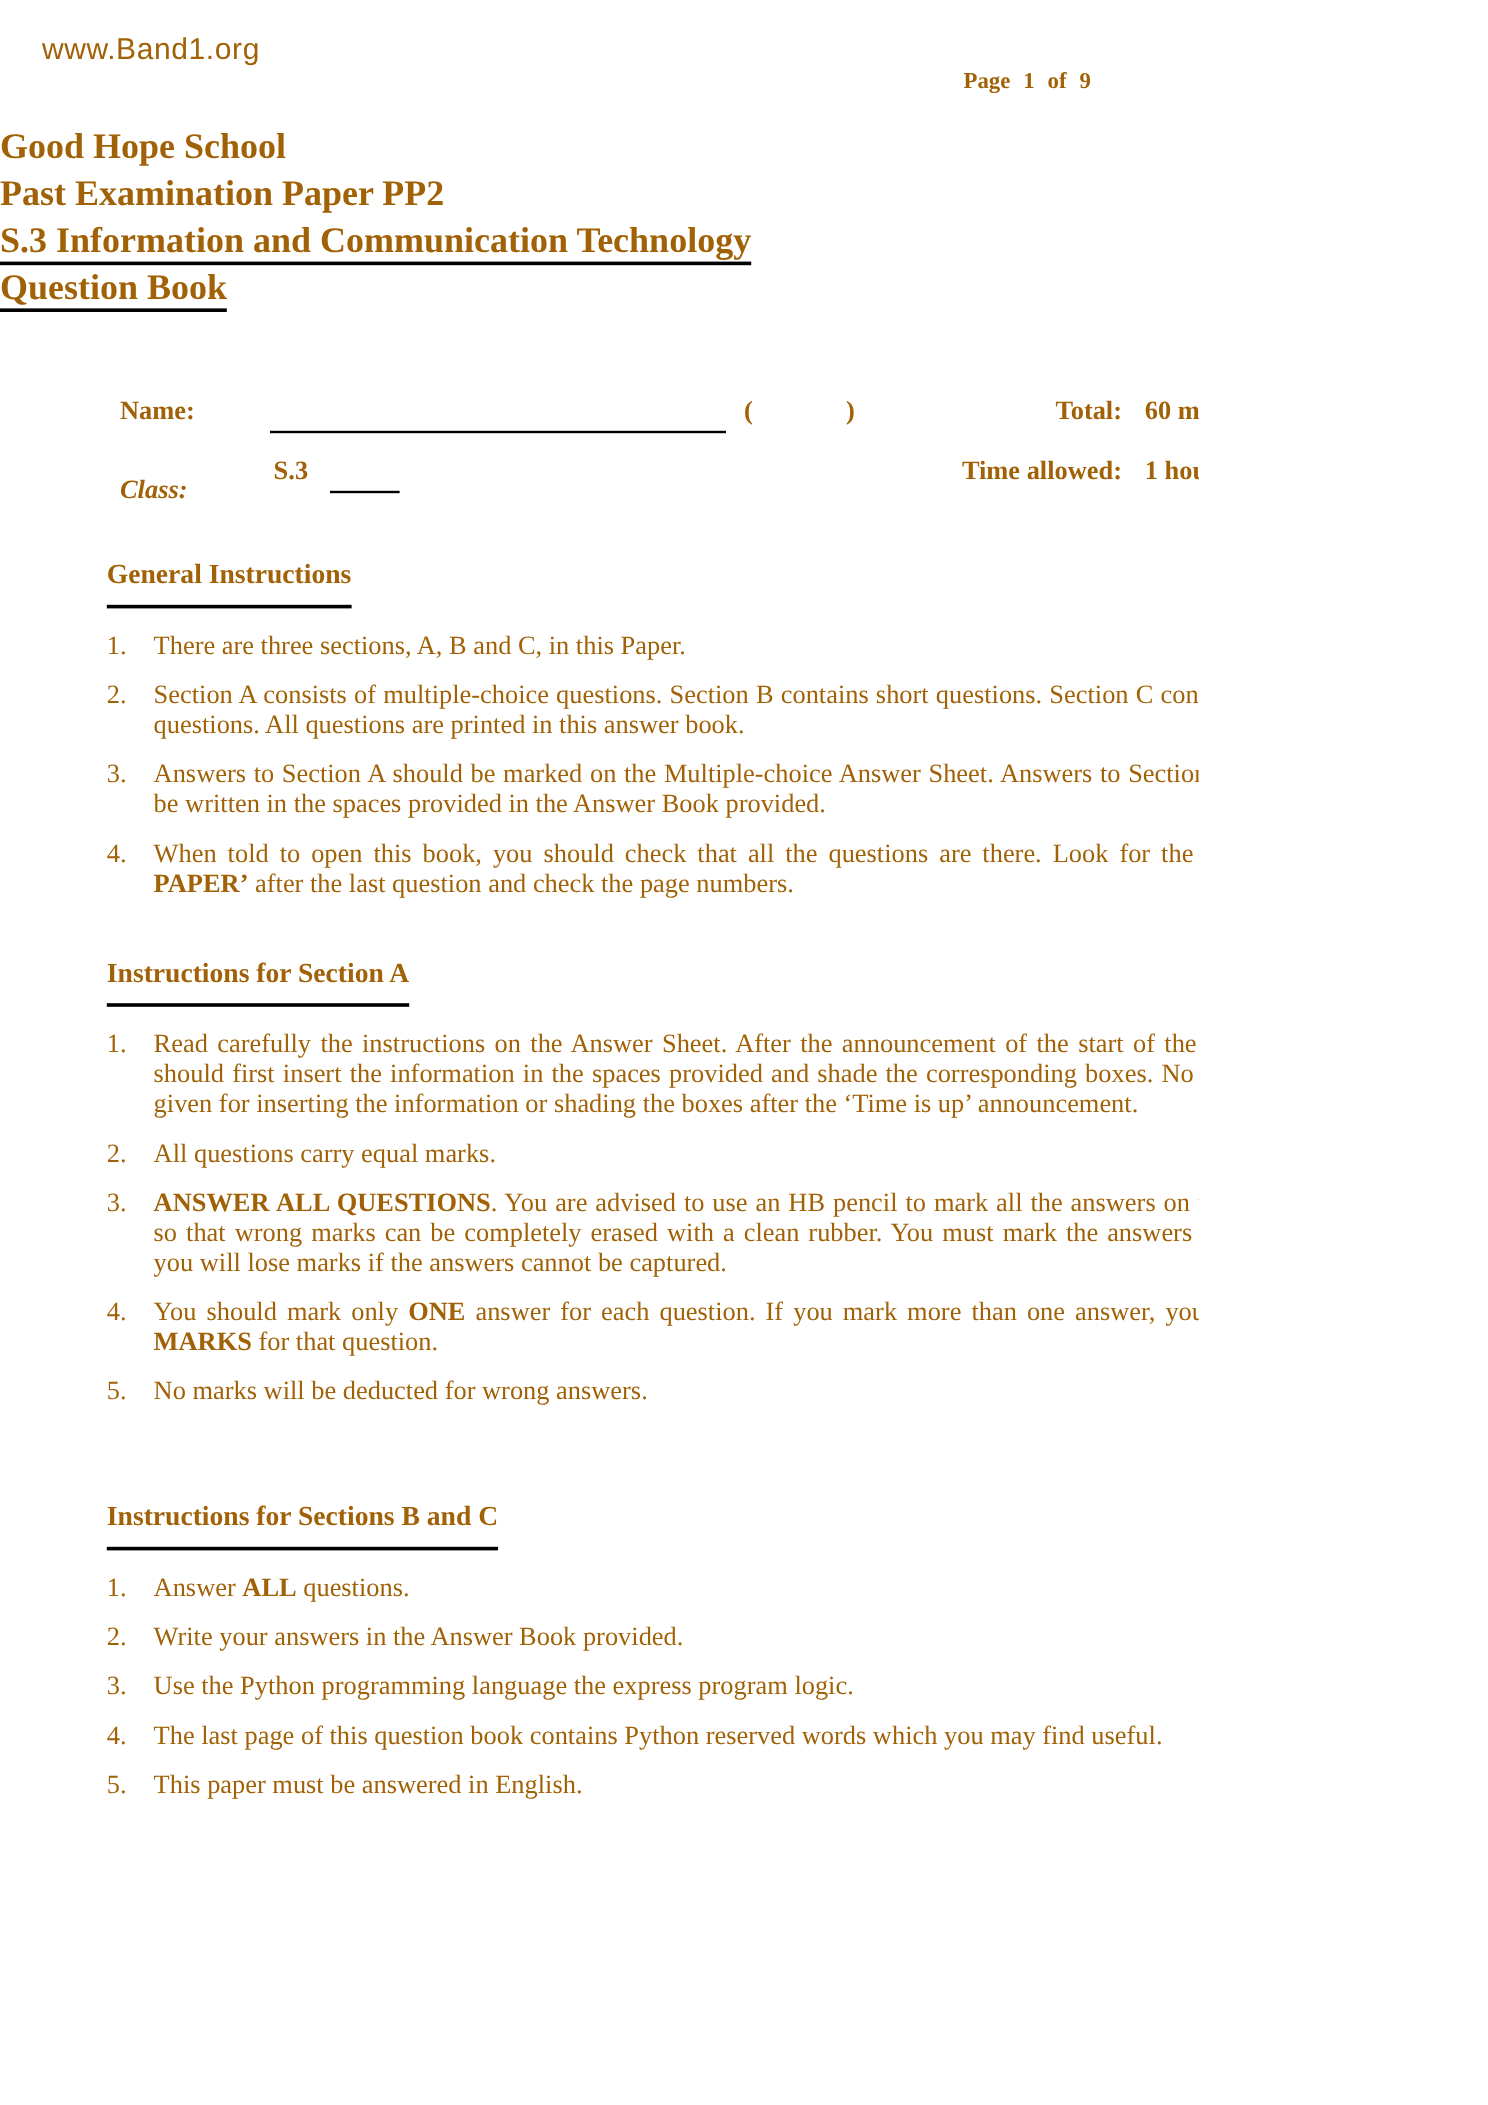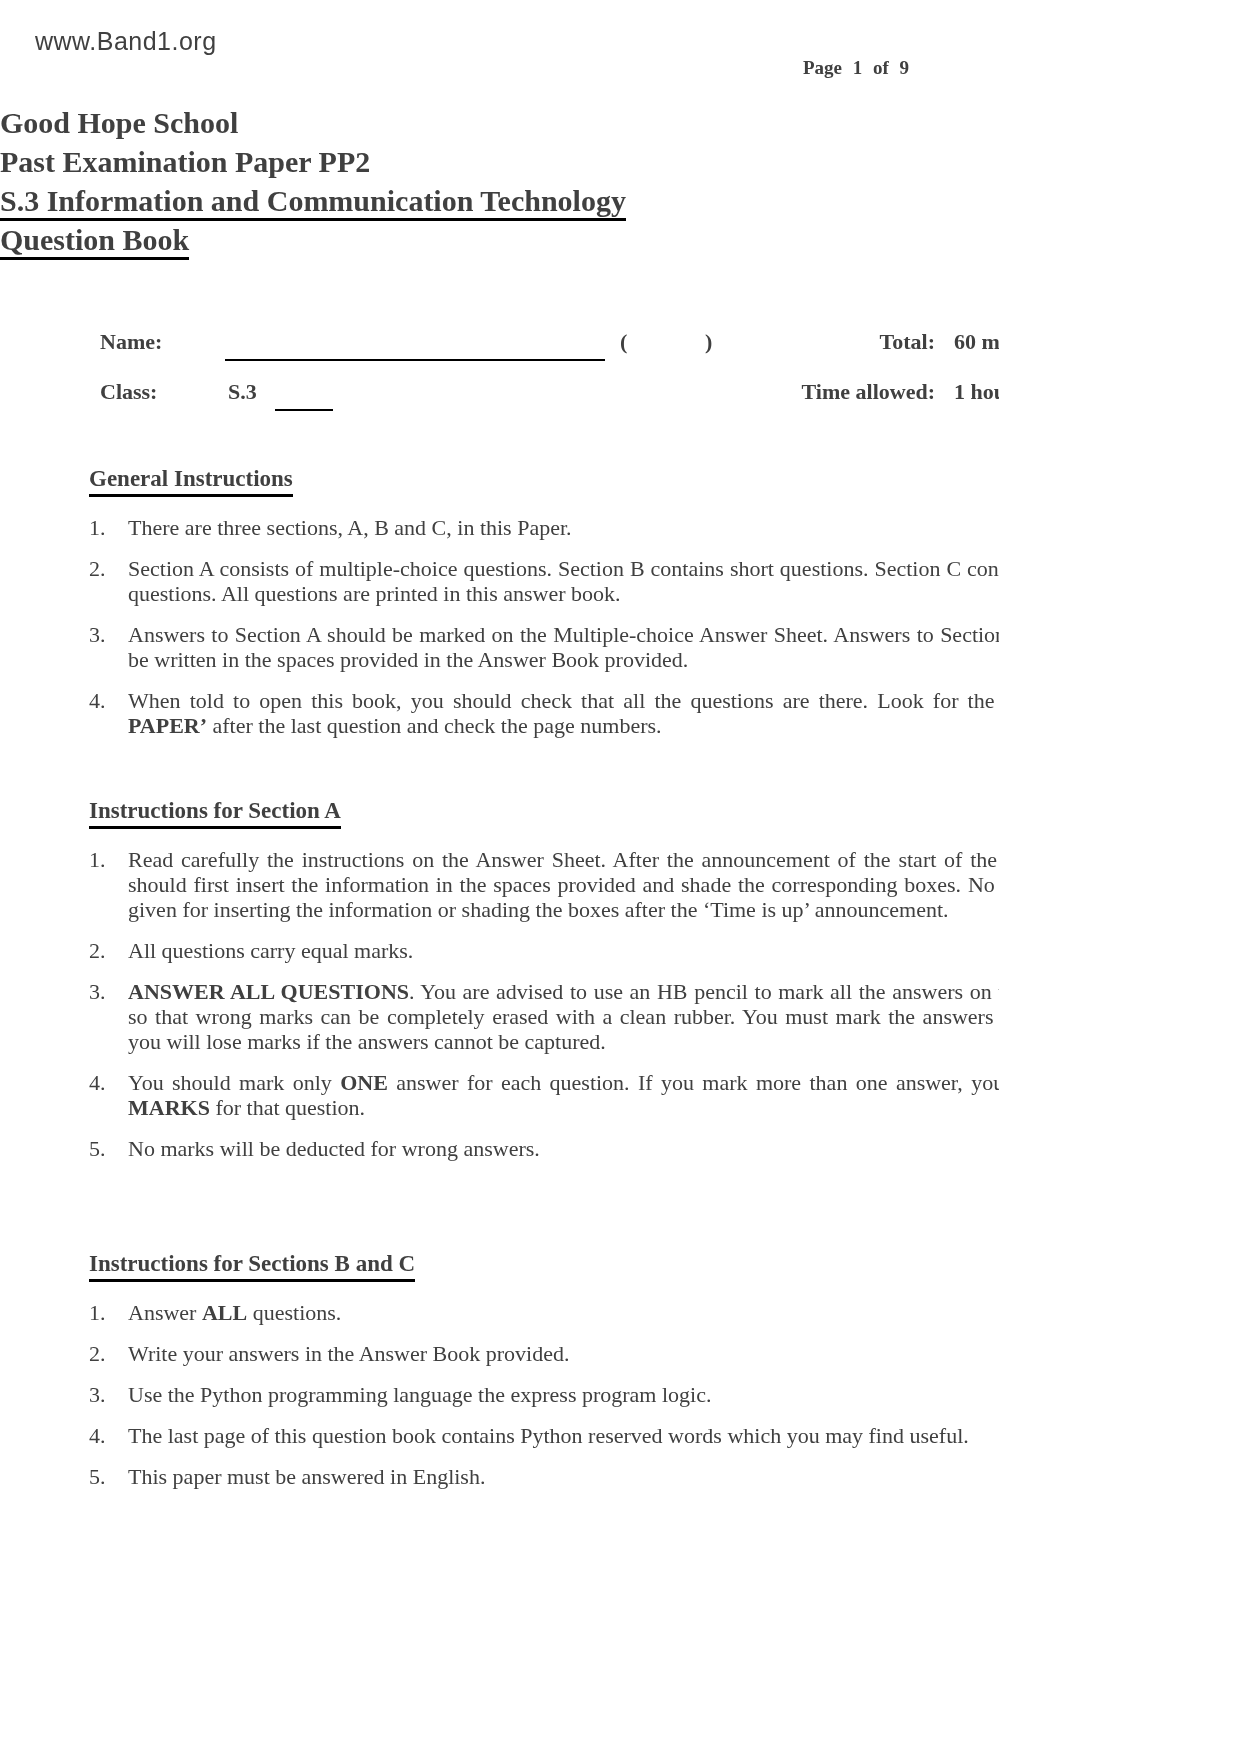--- a/index.html
+++ b/index.html
@@ -1,21 +1,21 @@
 <!DOCTYPE html>
 <html><head>
 <meta charset="utf-8">
 <style>
   html, body { margin: 0; padding: 0; background: #ffffff; }
   .page {
     position: relative;
     width: 999px;
     height: 1754px;
     background: #ffffff;
-    color: #404040;
+    color: #a16207;
     font-family: "Liberation Serif", serif;
     overflow: hidden;
   }
   
   .watermark {
     position: absolute;
     left: 35px; top: 27px;
     font-family: "Liberation Sans", sans-serif;
     font-size: 25px;
     letter-spacing: 0.5px;
@@ -60,21 +60,21 @@
   .lbl-name  { left: 100px; top: 303px; }
   .line-name {
     left: 225px; top: 303px;
     width: 380px; height: 30px;
     border-bottom: 2px solid #000;
   }
   .paren-open  { left: 620px; top: 303px; }
   .paren-close { left: 705px; top: 303px; }
   .lbl-total { left: 735px; top: 303px; width: 200px; text-align: right; }
   .val-total { left: 954px; top: 303px; }
-  .lbl-class { left: 100px; top: 353px; }
+  .lbl-class { left: 100px; top: 369px; font-style: italic; }
   .val-class { left: 228px; top: 353px; }
   .line-class {
     left: 275px; top: 353px;
     width: 58px; height: 30px;
     border-bottom: 2px solid #000;
   }
   .lbl-time { left: 735px; top: 353px; width: 200px; text-align: right; }
   .val-time { left: 954px; top: 353px; }
   
   .section {
@@ -84,21 +84,21 @@
   }
   .section-0 { top: 466px; }
   .section-1 { top: 798px; }
   .section-2 { top: 1251px; }
   .section-heading {
     display: inline-block;
     margin: 0 0 18px 0;
     font-size: 23px;
     font-weight: bold;
     border-bottom: 3px solid #000;
-    padding-bottom: 2px;
+    padding-bottom: 12px;
   }
   ol.items { list-style: none; margin: 0; padding: 0; }
   li.item {
     display: flex;
     margin-bottom: 16px;
     font-size: 22px;
     line-height: 25px;
   }
   li.item .num { width: 39px; flex: 0 0 39px; }
   li.item .txt { flex: 1 1 auto; text-align: justify; }

